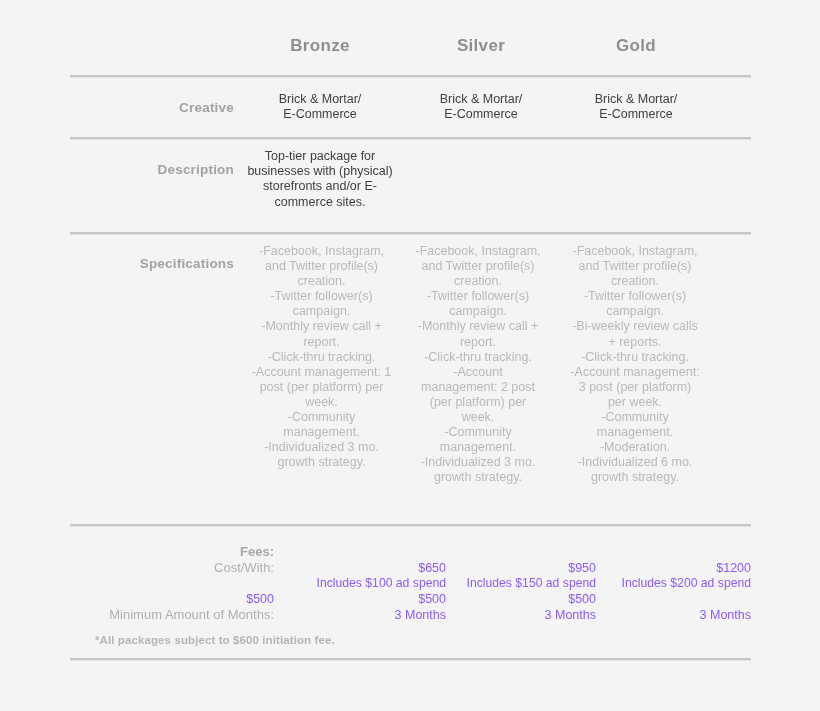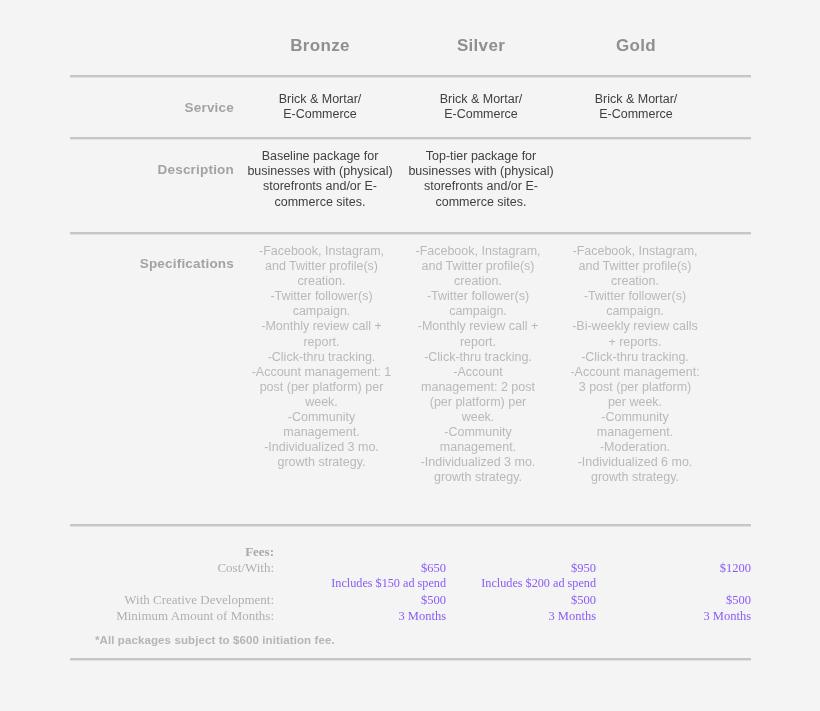--- a/index.html
+++ b/index.html
@@ -98,21 +98,20 @@
   .fees {
     position: absolute;
     left: 70px;
     top: 544px;
     width: 681px;
   }
   .fee-row {
     display: grid;
     grid-template-columns: 204px 172px 150px 155px;
     align-items: baseline;
-    font-family: Liberation Serif, serif;
   }
   .fee-label {
     text-align: right;
     color: #b0b0b0;
     font-size: 13px;
     line-height: 15.5px;
   }
   .fee-label.bold {
     font-weight: bold;
     color: #a8a8a8;
@@ -146,34 +145,33 @@
   <div class="row hdr-row">
     <div></div>
     <div class="hdr">Bronze</div>
     <div class="hdr">Silver</div>
     <div class="hdr">Gold</div>
   </div>
 
   <div class="rule r1"></div>
 
   <div class="row service-row">
-    <div class="rlabel">Service</div>
+    <div class="rlabel">Creative</div>
     <div class="cell" style="white-space: pre-line;">Brick &amp; Mortar/
 E-Commerce</div>
     <div class="cell" style="white-space: pre-line;">Brick &amp; Mortar/
 E-Commerce</div>
     <div class="cell" style="white-space: pre-line;">Brick &amp; Mortar/
 E-Commerce</div>
   </div>
 
   <div class="rule r2"></div>
 
   <div class="row desc-row">
     <div class="rlabel">Description</div>
-    <div class="cell">Baseline package for businesses with (physical) storefronts and/or E-commerce sites.</div>
     <div class="cell">Top-tier package for businesses with (physical) storefronts and/or E-commerce sites.</div>
   </div>
 
   <div class="rule r3"></div>
 
   <div class="row spec-row">
     <div class="rlabel">Specifications</div>
     <div class="spec-cell col-bronze" style="white-space: pre-line;">-Facebook, Instagram, and Twitter profile(s) creation.
 -Twitter follower(s) campaign.
 -Monthly review call + report.
@@ -211,26 +209,26 @@
 
     <div class="fee-row">
       <div class="fee-label">Cost/With:</div>
       <div class="fee-val">$650</div>
       <div class="fee-val">$950</div>
       <div class="fee-val">$1200</div>
     </div>
 
     <div class="fee-row">
       <div class="fee-label"></div>
+      <div class="fee-val ad">Includes $100 ad spend</div>
       <div class="fee-val ad">Includes $150 ad spend</div>
       <div class="fee-val ad">Includes $200 ad spend</div>
     </div>
 
     <div class="fee-row">
-      <div class="fee-label">With Creative Development:</div>
       <div class="fee-val">$500</div>
       <div class="fee-val">$500</div>
       <div class="fee-val">$500</div>
     </div>
 
     <div class="fee-row">
       <div class="fee-label">Minimum Amount of Months:</div>
       <div class="fee-val">3 Months</div>
       <div class="fee-val">3 Months</div>
       <div class="fee-val">3 Months</div>

